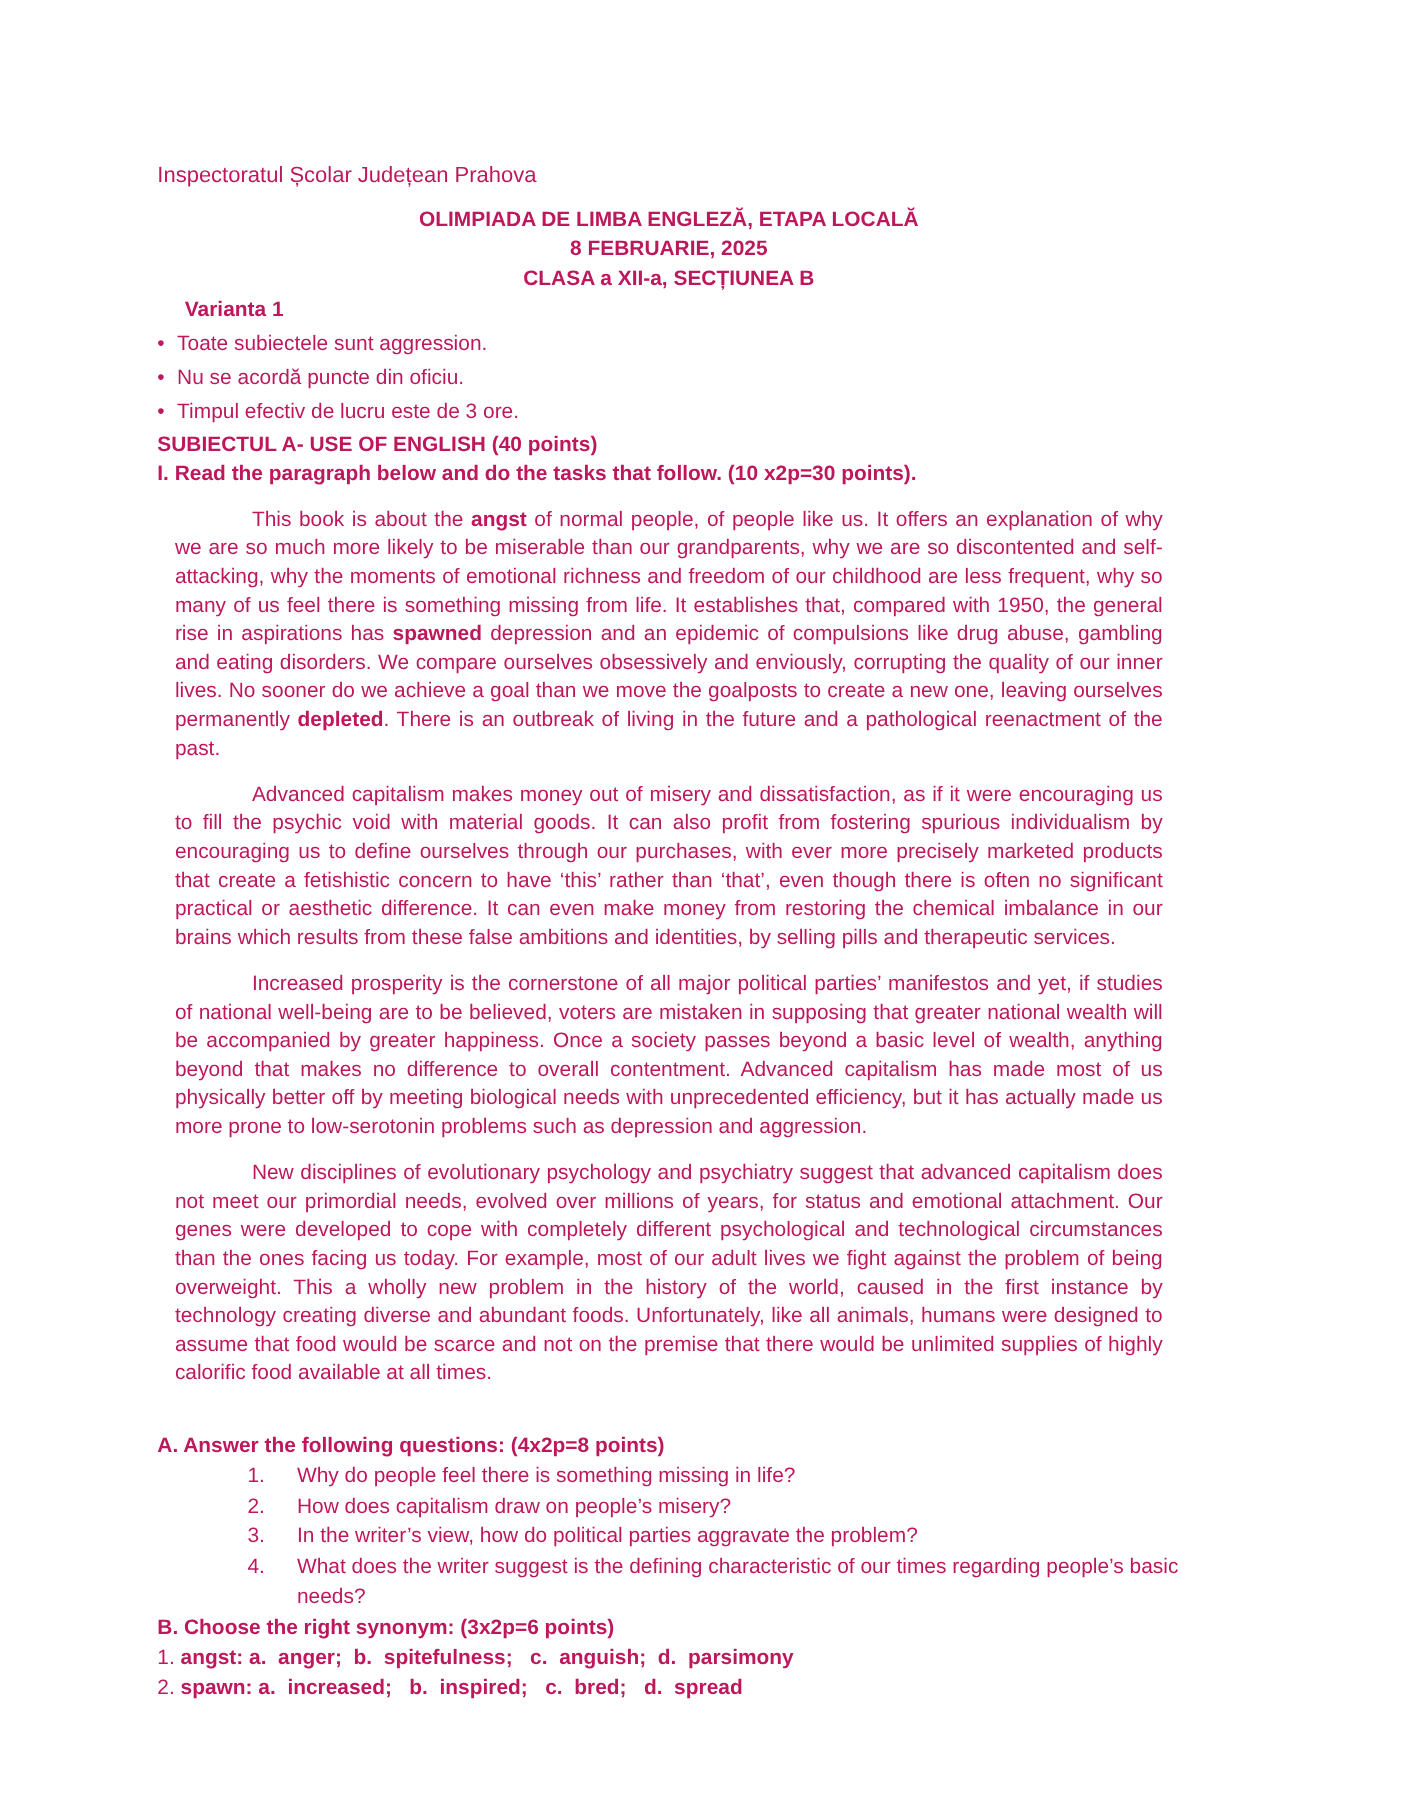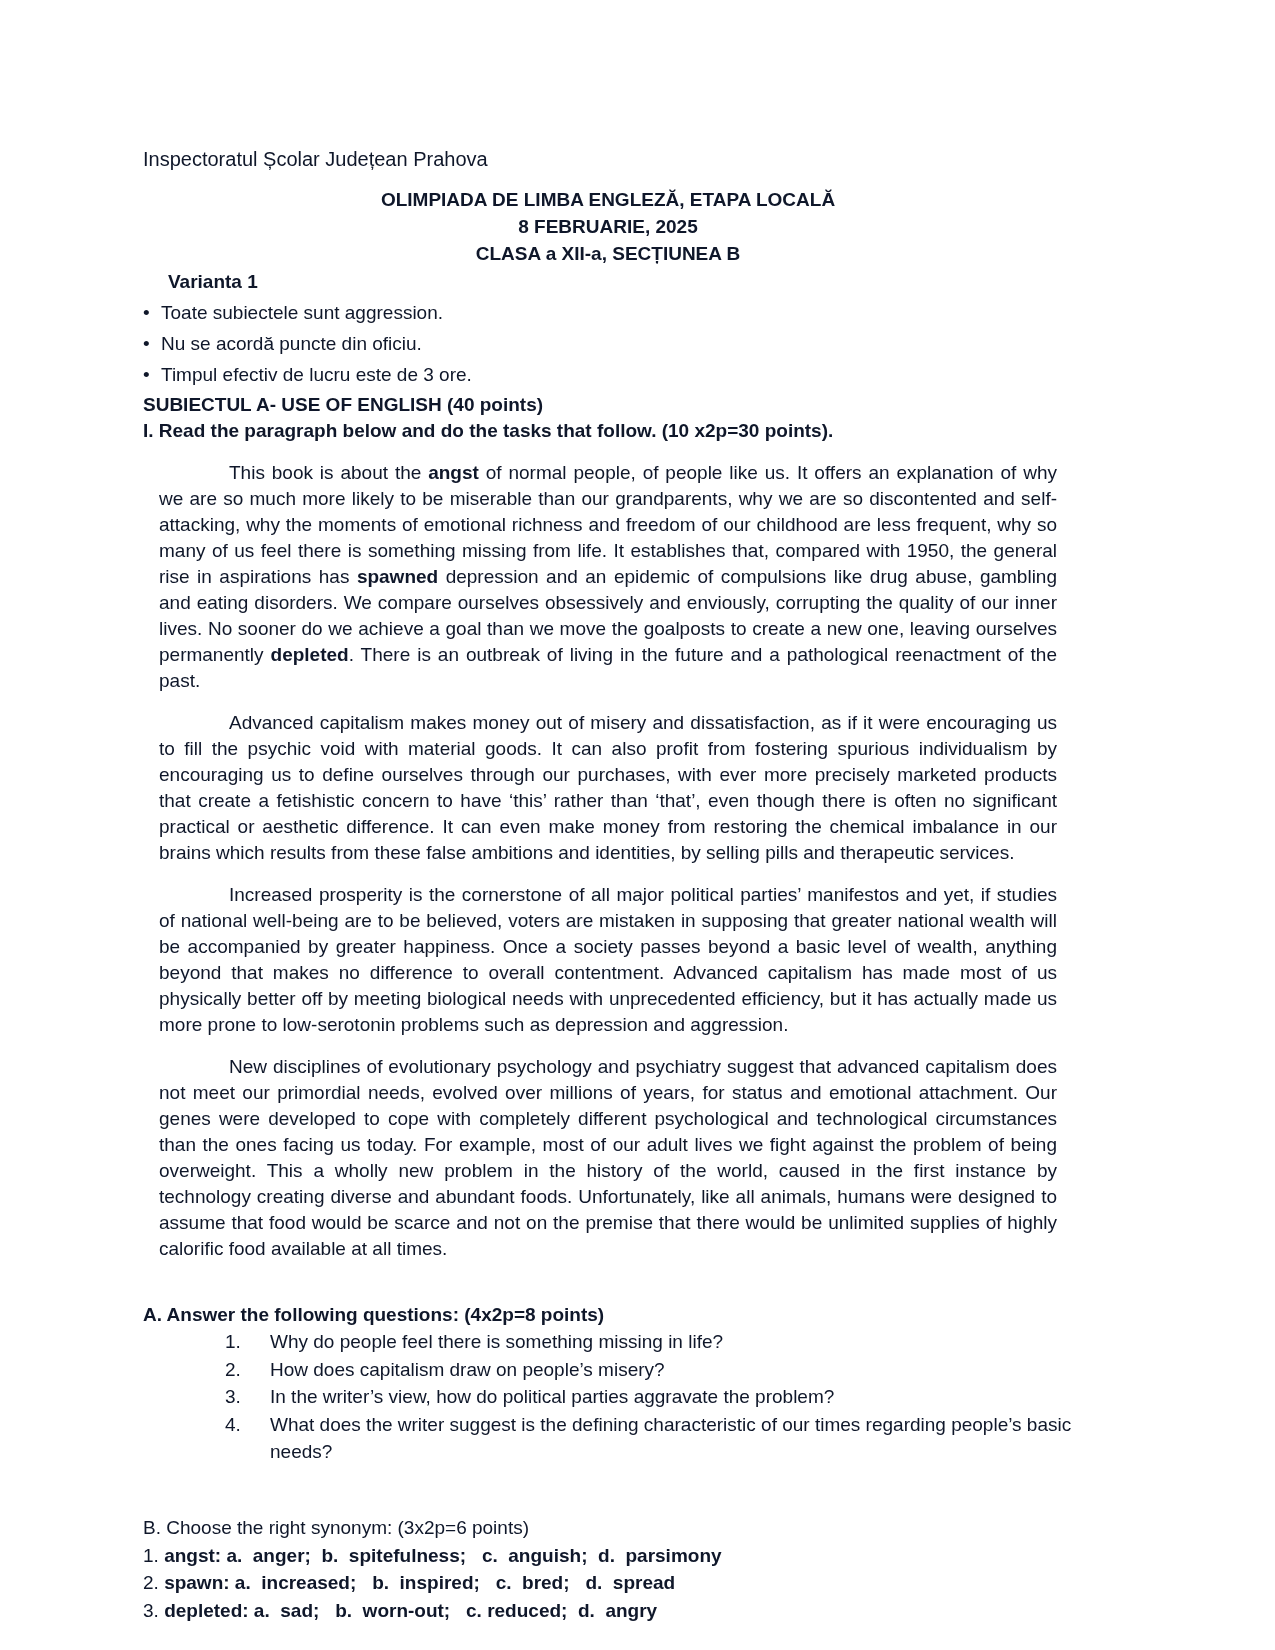--- a/index.html
+++ b/index.html
@@ -3,21 +3,21 @@
 <meta charset="utf-8">
 <style>
   * { box-sizing: border-box; }
   html, body { margin: 0; padding: 0; background: #ffffff; }
   .page {
     position: relative;
     width: 1275px;
     height: 1650px;
     background: #ffffff;
     overflow: hidden;
-    color: #0f172a;
+    color: #be185d;
     font-family: "Liberation Sans", sans-serif;
   }
   .content {
     position: absolute;
     left: 143px;
     top: 146px;
     width: 930px;
     font-size: 19px;
     line-height: 26px;
   }
@@ -35,21 +35,21 @@
   .bullet-row { display: flex; line-height: 31px; }
   .bullet-char { width: 18px; flex: 0 0 18px; }
   .heading { font-weight: 700; }
   .para {
     margin: 16px;
     text-align: justify;
     text-indent: 70px;
   }
   .para b { font-weight: 700; }
   .section-a-heading { font-weight: 700; margin-top: 40px; }
-  .section-b-heading { font-weight: 400; line-height: 28px; margin-top: 48px; }
+  .section-b-heading { font-weight: 700; line-height: 28px; }
   .qrow { display: flex; line-height: 27.5px; }
   .qnum { margin-left: 82px; flex: 0 0 45px; width: 45px; }
   .qtext { flex: 1; }
   .syn-line { white-space: pre-wrap; line-height: 27.5px; }
   .syn-line b { font-weight: 700; }
 </style>
 </head>
 <body>
 
 <div class="page">
@@ -104,16 +104,15 @@
     </div>
     <div class="qrow">
       <span class="qnum">4.</span>
       <span class="qtext">What does the writer suggest is the defining characteristic of our times regarding people’s basic needs?</span>
     </div>
 
     <div class="section-b-heading">B. Choose the right synonym: (3x2p=6 points)</div>
 
     <div class="syn-line"><span>1. </span><span><b>angst: a.  anger;  b.  spitefulness;   c.  anguish;  d.  parsimony</b></span></div>
     <div class="syn-line"><span>2. </span><span><b>spawn: a.  increased;   b.  inspired;   c.  bred;   d.  spread</b></span></div>
-    <div class="syn-line"><span>3. </span><span><b>depleted: a.  sad;   b.  worn-out;   c. reduced;  d.  angry</b></span></div>
 
   </div>
 </div>
 
 </body></html>

